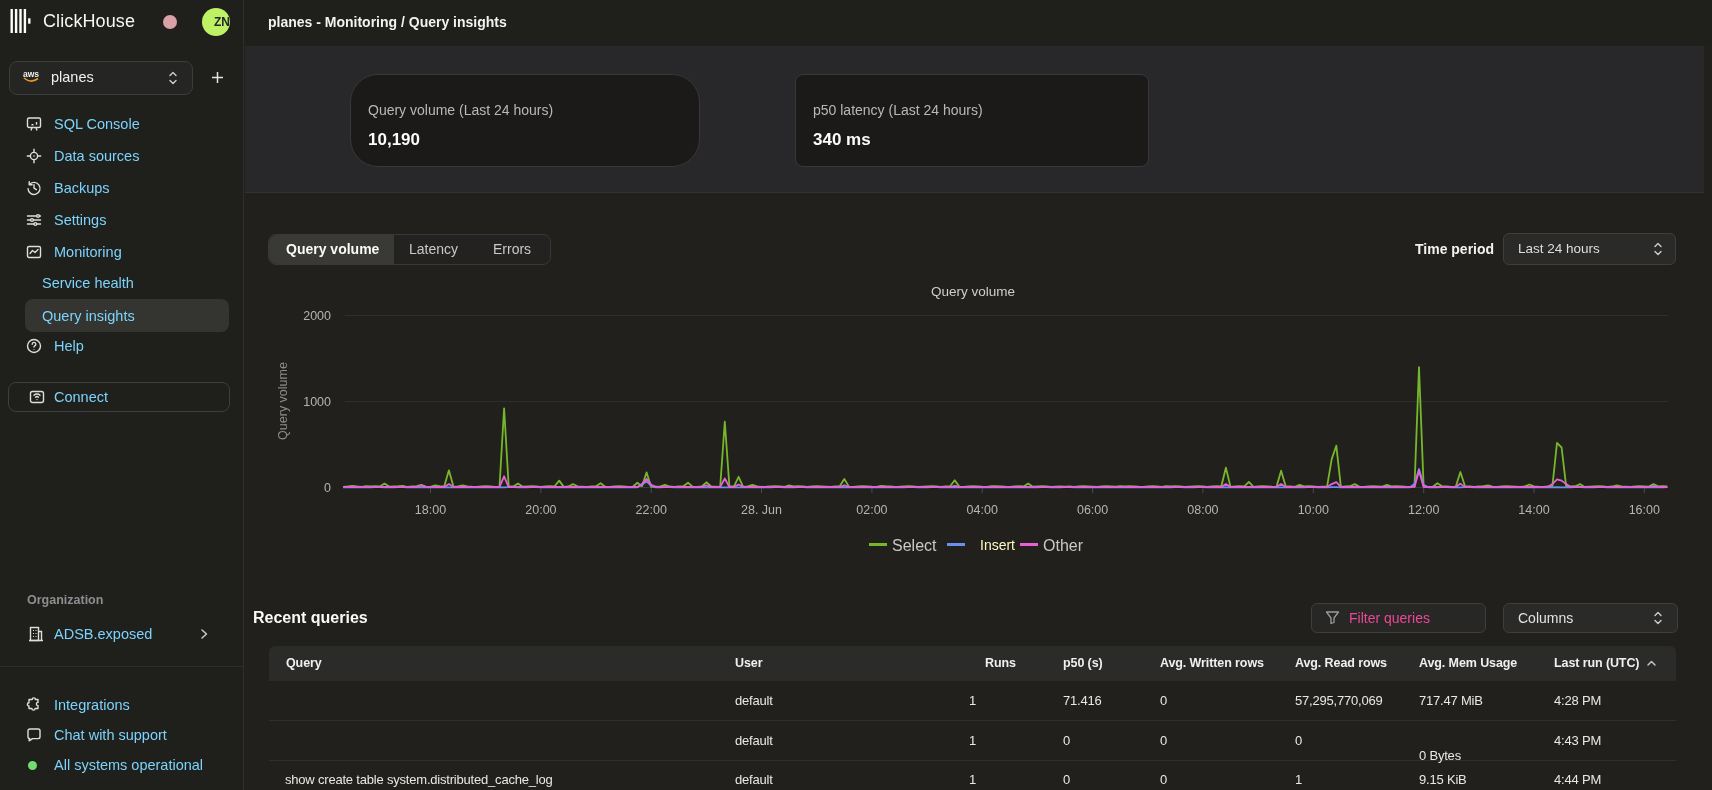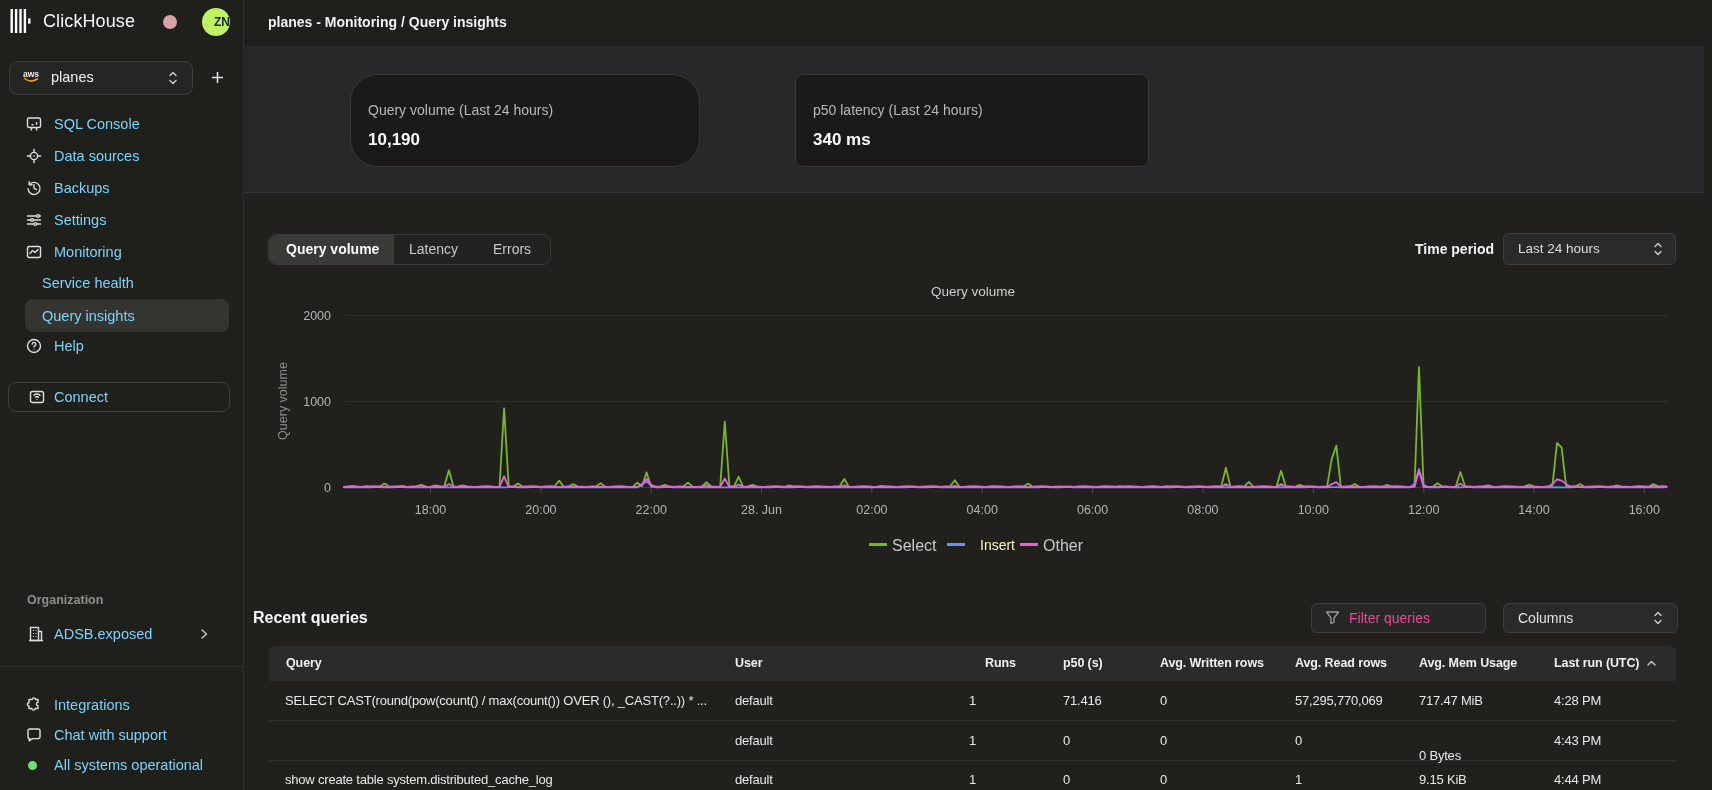--- a/index.html
+++ b/index.html
@@ -222,21 +222,20 @@
 <div class="th" style="left:1295px;top:656px;">Avg. Read rows</div>
 <div class="th" style="left:1419px;top:656px;">Avg. Mem Usage</div>
 <div class="th" style="left:1554px;top:656px;">Last run (UTC)</div>
 <svg class="abs" style="left:1646px;top:658px" width="11" height="11" viewBox="0 0 11 11" fill="none" stroke="#c0c0be" stroke-width="1.5">
       <path d="M2 7 L5.5 3.5 L9 7" stroke-linecap="round" stroke-linejoin="round"></path>
     </svg>
 
 <div class="abs" style="left:269px;top:720px;width:1407px;height:1px;background:#30302e;"></div>
 <div class="abs" style="left:269px;top:760px;width:1407px;height:1px;background:#30302e;"></div>
 
-<div class="td" style="left:285px;top:693px;">SELECT CAST(round(pow(count() / max(count()) OVER (), _CAST(?..)) * ...</div>
 <div class="td" style="left:735px;top:693px;">default</div>
 <div class="td" style="left:969px;top:693px;">1</div>
 <div class="td" style="left:1063px;top:693px;">71.416</div>
 <div class="td" style="left:1160px;top:693px;">0</div>
 <div class="td" style="left:1295px;top:693px;">57,295,770,069</div>
 <div class="td" style="left:1419px;top:693px;">717.47 MiB</div>
 <div class="td" style="left:1554px;top:693px;">4:28 PM</div>
 
 <div class="td" style="left:735px;top:733px;">default</div>
 <div class="td" style="left:969px;top:733px;">1</div>

